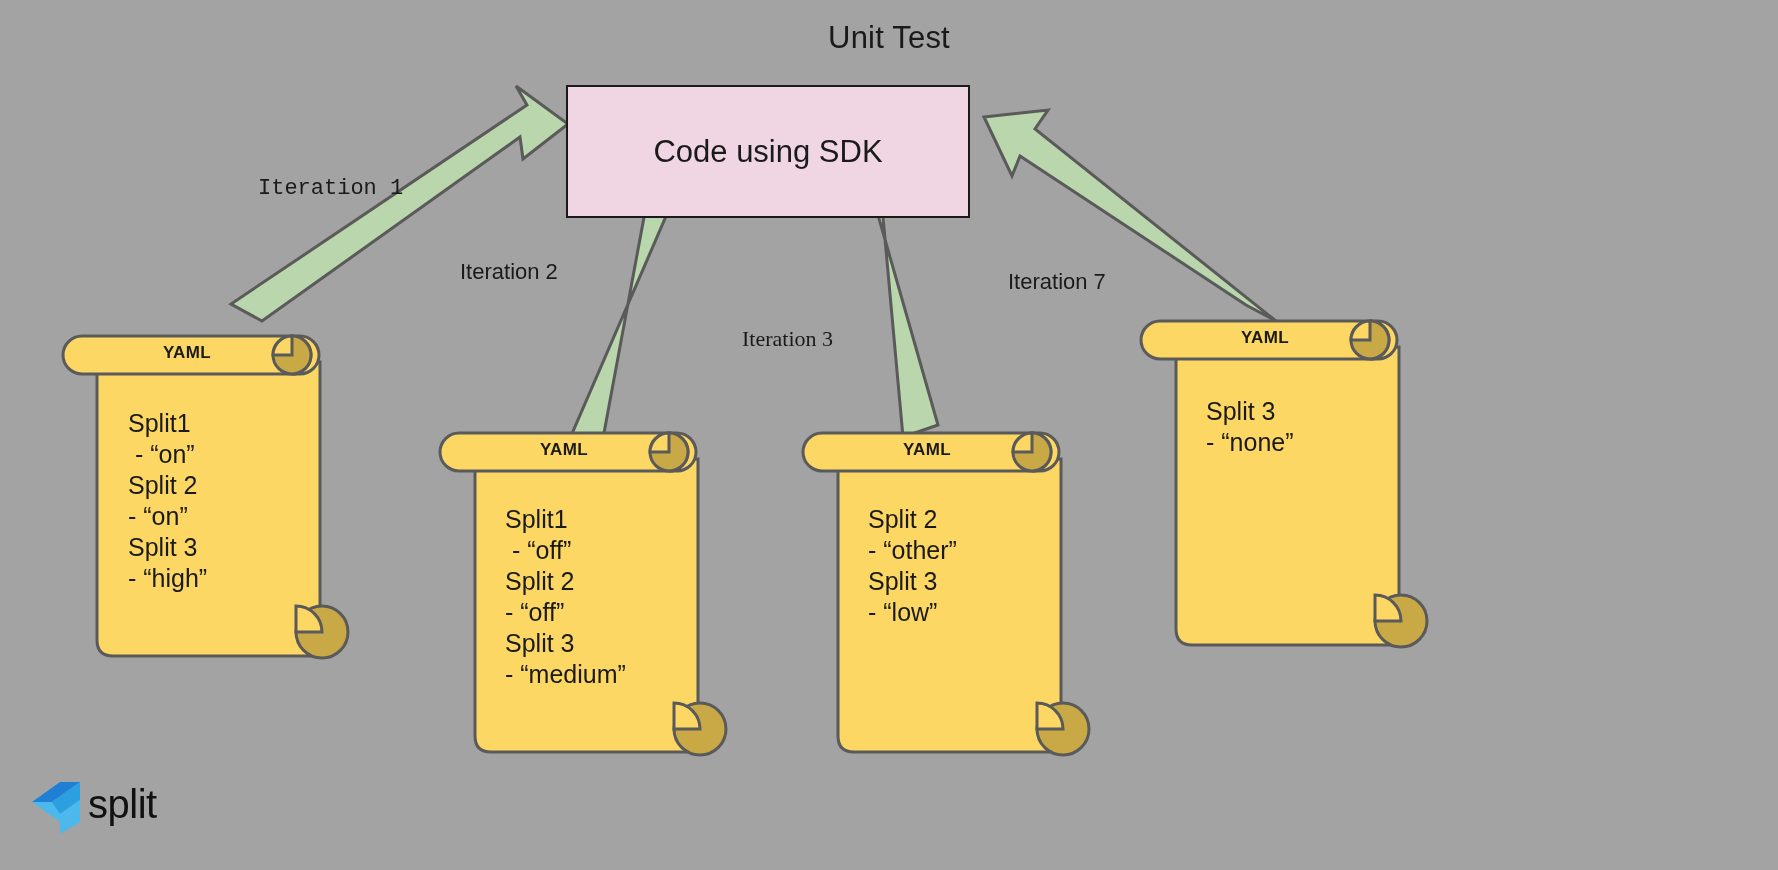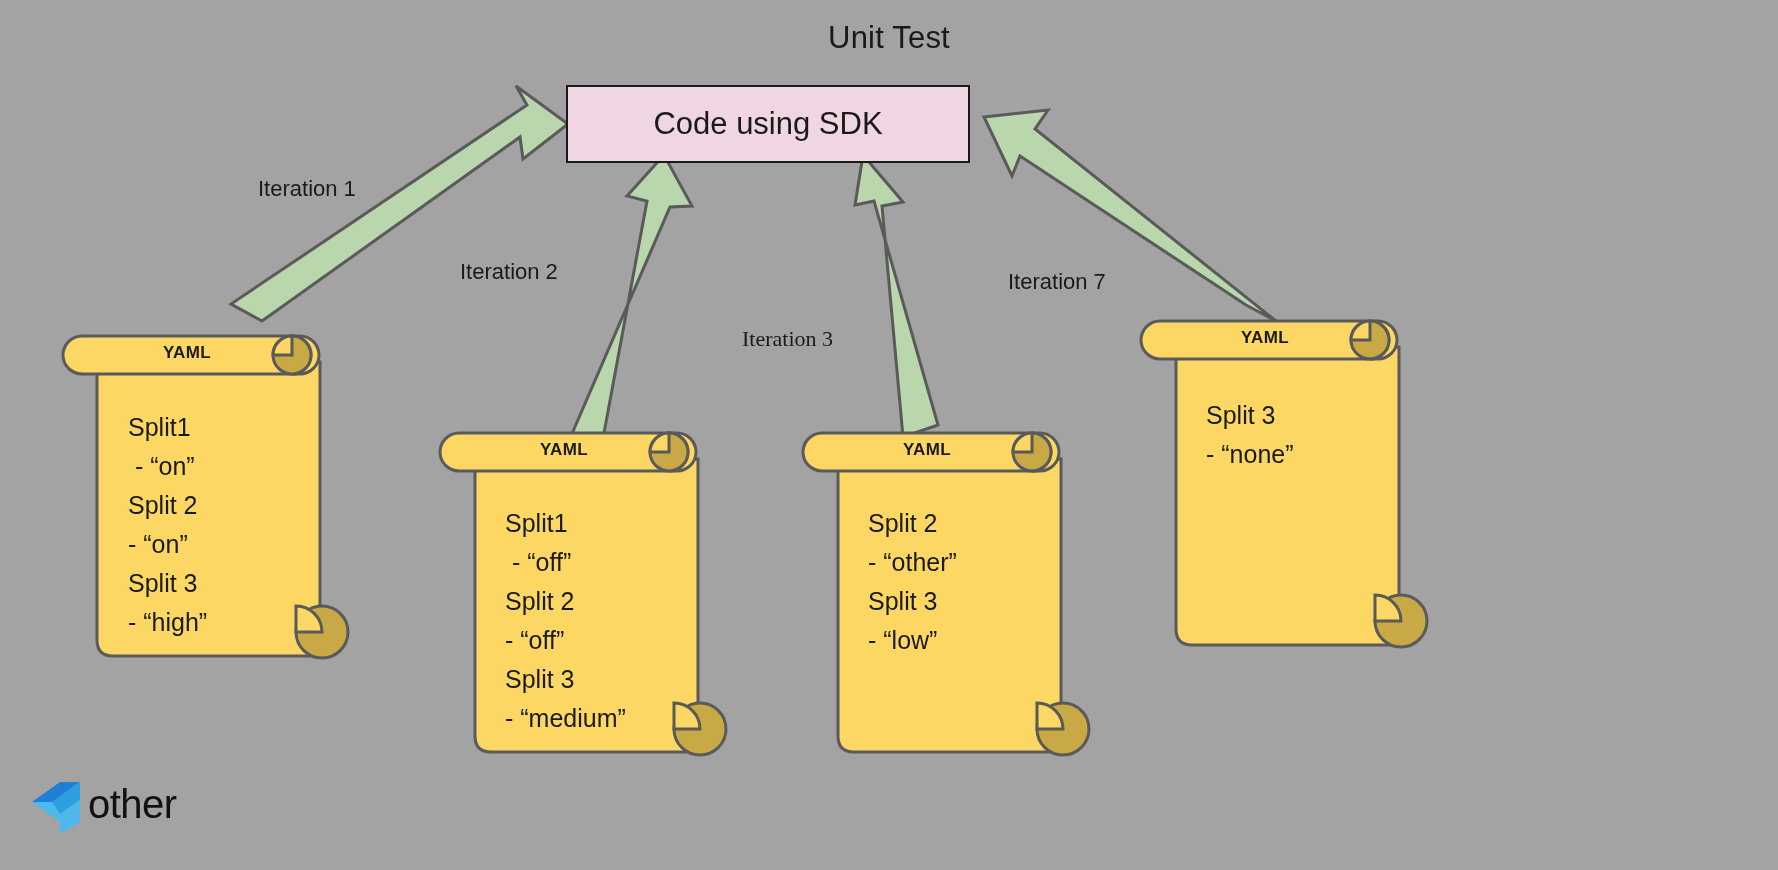--- a/index.html
+++ b/index.html
@@ -38,21 +38,21 @@
     color: #1a1a1a;
     letter-spacing: 0.2px;
   }
 
   
   #sdk-box {
     position: absolute;
     left: 566px;
     top: 85px;
     width: 404px;
-    height: 78px;
+    height: 133px;
     background: #efd6e2;
     border: 2px solid #1a1a1a;
     box-sizing: border-box;
     display: flex;
     align-items: center;
     justify-content: center;
   }
   #sdk-box .label {
     font-size: 31px;
     color: #1a1a1a;
@@ -72,21 +72,21 @@
     position: absolute;
     font-weight: bold;
     font-size: 17px;
     color: #1a1a1a;
     text-align: center;
     letter-spacing: 0.4px;
   }
   .yaml-doc .doc-body {
     position: absolute;
     font-size: 25px;
-    line-height: 39px;
+    line-height: 31px;
     color: #1a1a1a;
     white-space: pre;
   }
 
   
   #split-logo {
     position: absolute;
     left: 30px;
     top: 780px;
     width: 150px;
@@ -168,21 +168,21 @@
       <path d="M 1370,321 L 1378,321 A 19,19 0 0 1 1378,359 L 1370,359 A 19,19 0 0 0 1370,321 Z" fill="#fcd764" stroke="#5a5a5a" stroke-width="3"></path>
       <circle cx="1370" cy="340" r="19" fill="#c9a945" stroke="#5a5a5a" stroke-width="3"></circle>
       <path d="M 1370,340 L 1351,340 A 19,19 0 0 1 1370,321 Z" fill="#fcd764" stroke="#5a5a5a" stroke-width="3"></path>
     </g>
   </svg>
 
   <div id="sdk-box">
     <span class="label">Code using SDK</span>
   </div>
 
-  <div class="iteration-label" style="left:258px; top:176px;">Iteration 1</div>
+  <div class="iteration-label" style="left:258px; top:176px;font-family:Liberation Mono, monospace;">Iteration 1</div>
   <div class="iteration-label" style="left:460px; top:259px;">Iteration 2</div>
   <div class="iteration-label" style="left:742px; top:326px;font-family:Liberation Serif, serif;">Iteration 3</div>
   <div class="iteration-label" style="left:1008px; top:269px;">Iteration 7</div>
 
   <div class="yaml-doc">
     <div class="doc-title" style="left:82px; top:343px; width:210px;">YAML</div>
     <div class="doc-body" style="left:128px; top:408px;">Split1
  - “on”
 Split 2
 - “on”
@@ -215,16 +215,16 @@
   </div>
 
   <div id="split-logo">
     <svg width="52" height="56" viewBox="0 0 52 56">
       <polygon points="30,2 50,2 22,22 2,22" fill="#1f7fd4"></polygon>
       <polygon points="2,22 22,22 50,42 30,42" fill="#4db8ec"></polygon>
       <polygon points="22,22 50,2 50,20 30,34" fill="#2b9fe0"></polygon>
       <polygon points="30,34 50,20 50,42 30,54" fill="#4db8ec"></polygon>
       <polygon points="2,22 22,22 22,40 2,40" fill="#1f7fd4" opacity="0"></polygon>
     </svg>
-    <span class="wordmark">other</span>
+    <span class="wordmark">split</span>
   </div>
 
 </div>
 
 </body></html>

